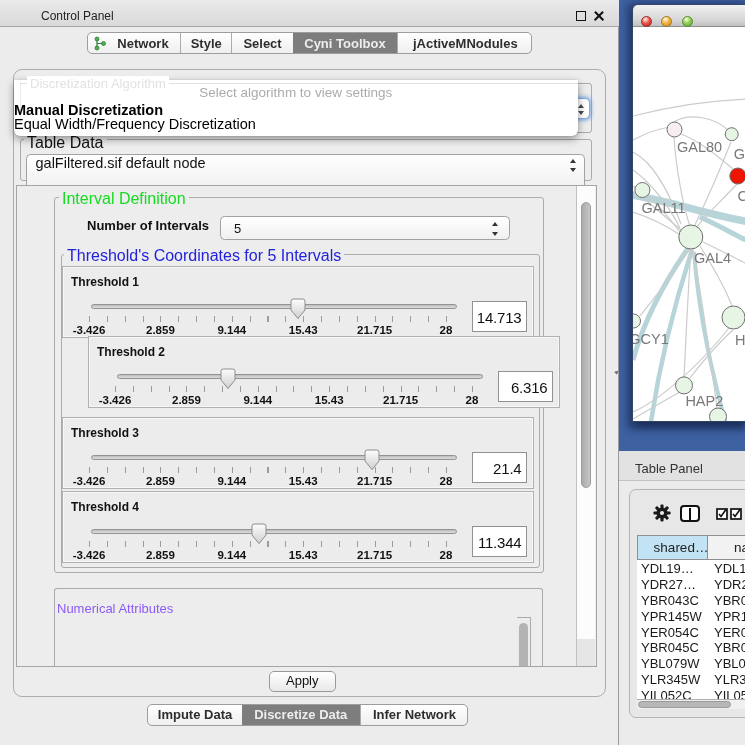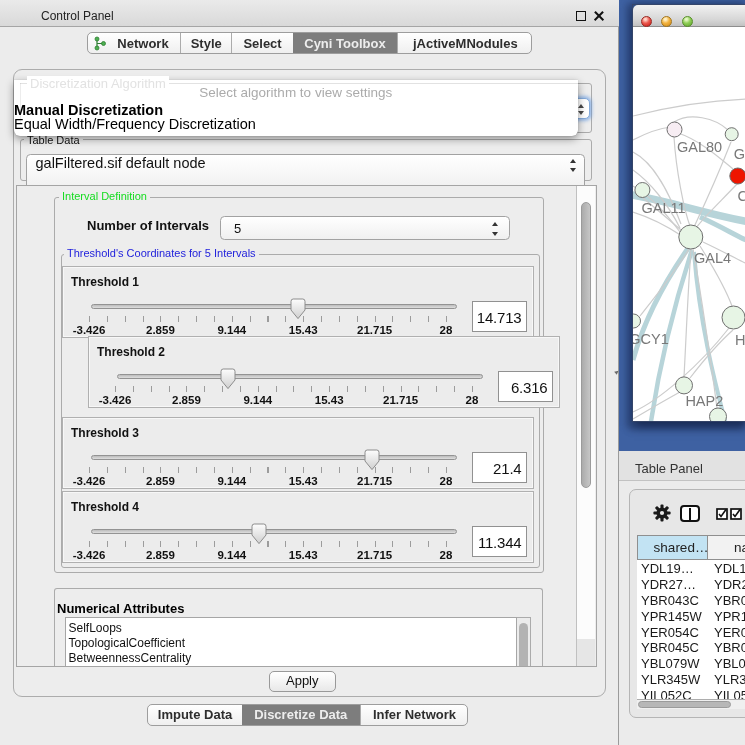--- a/index.html
+++ b/index.html
@@ -40,21 +40,21 @@
   background:linear-gradient(#FFFFFF,#EFEFEF); overflow:hidden; }
 .seg { position:absolute; top:0; height:22px; font-size:13px; font-weight:bold; color:#2E2E2E; text-align:center; line-height:21px; border-left:1px solid #ABABAB; }
 #bottabs .seg { line-height:19.5px; }
 .seg.first { border-left:none; }
 .seg.dark { background:#7D7D7D; color:#EDEDED; border-left:none; }
 
 
 #mainpanel { left:13px; top:69px; width:593px; height:628px; background:#EDEDED; border:1.5px solid #ACACAC; border-radius:9px; }
 
 .groupbox { position:absolute; border:1px solid #ABABAB; border-radius:3px; }
-.grouplabel { position:absolute; font-size:11px; background:#EDEDED; padding:0 3px; white-space:nowrap; }
+.grouplabel { position:absolute; font-size:16px; background:#EDEDED; padding:0 3px; white-space:nowrap; }
 
 
 .combo { position:absolute; border:1px solid #A2A2A2; border-radius:4.5px; background:linear-gradient(#FFFFFF,#F0F0F0); }
 .combo .txt { position:absolute; left:9px; font-size:13px; color:#111; white-space:nowrap; }
 .arrows { position:absolute; width:9px; }
 .arrows .up, .arrows .dn { position:absolute; left:0; width:0; height:0; border-left:3.5px solid transparent; border-right:3.5px solid transparent; }
 .arrows .up { border-bottom:4.5px solid #333; top:0; }
 .arrows .dn { border-top:4.5px solid #333; bottom:0; }
 
 
@@ -402,26 +402,21 @@
             </linearGradient>
           </defs>
       <path d="M1,3.4 Q1,1 3.2,1 L12.8,1 Q15,1 15,3.4 L15,12 L8,20.6 L1,12 Z" fill="url(#tg3)" stroke="#8C8C8C" stroke-width="1"></path>
         </svg>
       <div class="valbox">
           <span>11.344</span>
         </div>
     </div>
 
     <div class="groupbox" style="left:36.5px; top:402px; width:489px; height:80px; border-bottom:none;"></div>
-    <div class="abs" style="left:40px; top:415px; font-size:13px; font-weight:bold; color:#000000;">Numerical Attributes</div>
-    <div class="abs" id="attrlist">
-      <div>SelfLoops</div>
-      <div>TopologicalCoefficient</div>
-      <div>BetweennessCentrality</div>
-    </div>
+    <div class="abs" style="left:40px; top:415px; font-size:13px; font-weight:normal; color:#8b5cf6;">Numerical Attributes</div>
     <div class="abs" id="alsb">
         <div id="alsbthumb"></div>
       </div>
   </div>
 
   <div class="abs" id="applybtn">
       <span>Apply</span>
     </div>
 
   <div class="abs" id="popup">

